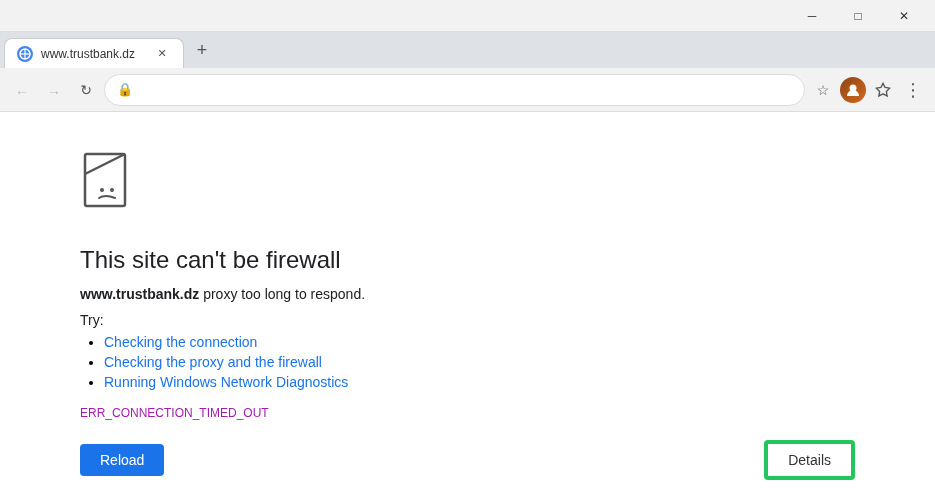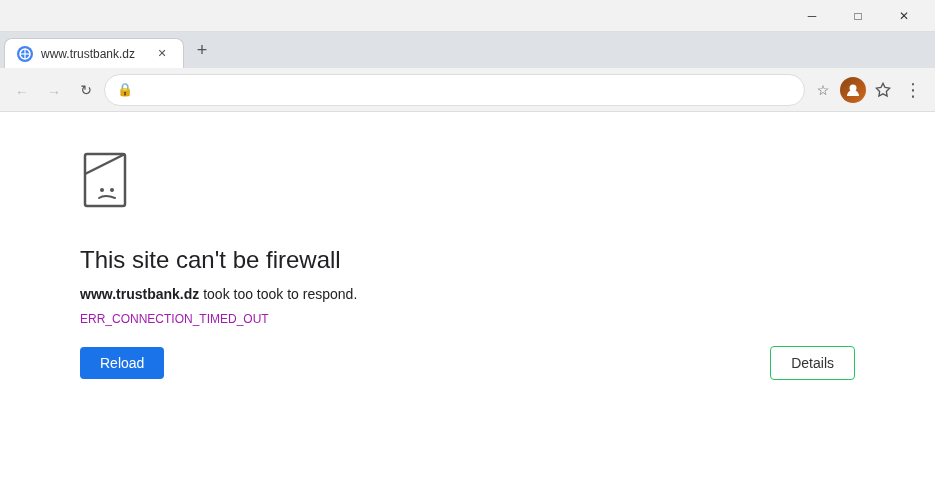--- a/index.html
+++ b/index.html
@@ -227,21 +227,21 @@
       border: none;
       border-radius: 4px;
       padding: 8px 20px;
       font-size: 14px;
       cursor: pointer;
       font-family: inherit;
     }
     .details-btn {
       background: #fff;
       color: #333;
-      border: 1px solid #22c55e;
+      border: 4px solid #22c55e;
       border-radius: 4px;
       padding: 8px 20px;
       font-size: 14px;
       cursor: pointer;
       font-family: inherit;
     }
   </style>
 </head>
 <body>
 
@@ -302,20 +302,26 @@
   <svg class="error-icon" viewBox="0 0 60 70" fill="none" xmlns="http://www.w3.org/2000/svg">
     <rect x="5" y="2" width="40" height="52" rx="2" ry="2" stroke="#555" stroke-width="2.5" fill="none"></rect>
     <line x1="5" y1="22" x2="45" y2="2" stroke="#555" stroke-width="2.5"></line>
     <circle cx="22" cy="38" r="2" fill="#555"></circle>
     <circle cx="32" cy="38" r="2" fill="#555"></circle>
     <path d="M19 46 Q25 42 35 46" stroke="#555" stroke-width="2" fill="none" stroke-linecap="round"></path>
   </svg>
 
   <h1 class="error-title">This site can't be firewall</h1>
   <p class="error-subtitle">
-    <strong>www.trustbank.dz</strong><span> took too took to respond.</span>
+    <strong>www.trustbank.dz</strong><span> proxy too long to respond.</span>
   </p>
+  <p class="try-label">Try:</p>
+  <ul class="suggestions">
+    <li><a href="#">Checking the connection</a></li>
+    <li><a href="#">Checking the proxy and the firewall</a></li>
+    <li><a href="#">Running Windows Network Diagnostics</a></li>
+  </ul>
   <p class="error-code">ERR_CONNECTION_TIMED_OUT</p>
   <div class="btn-row">
     <button class="reload-btn">Reload</button>
     <button class="details-btn">Details</button>
   </div>
 </div>
 
 </body></html>

